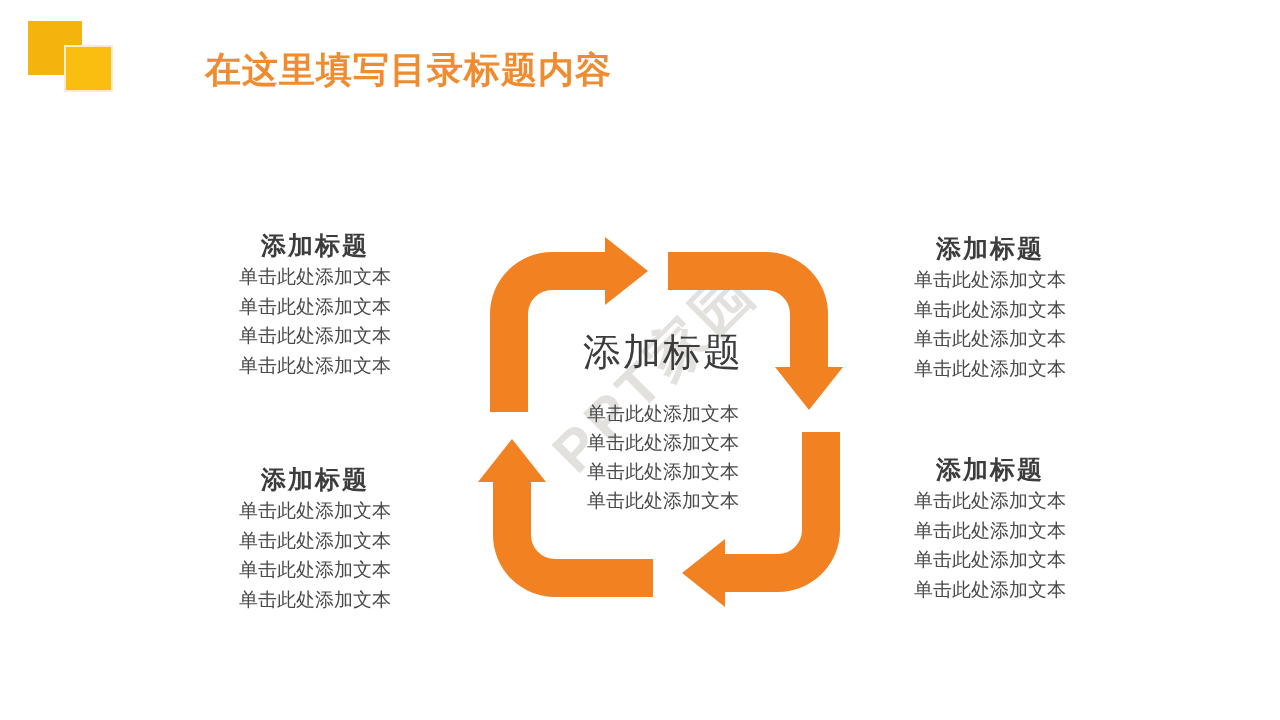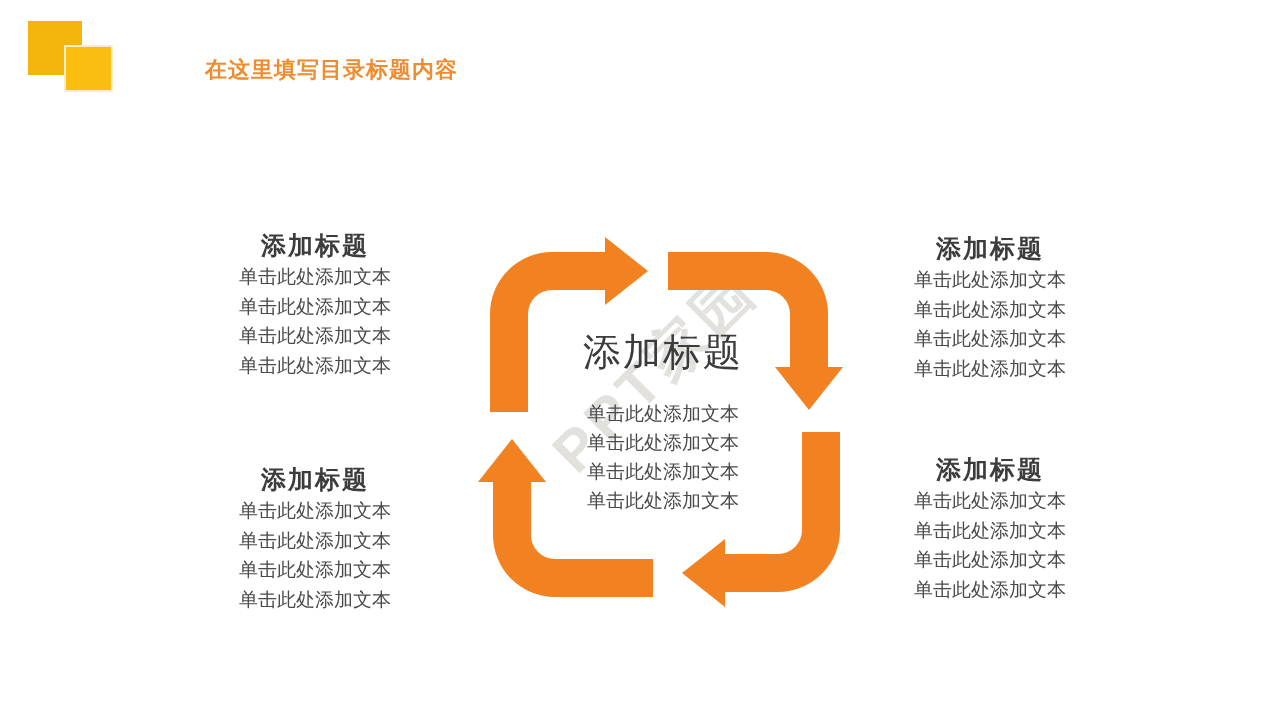--- a/index.html
+++ b/index.html
@@ -8,21 +8,21 @@
     font-family:"Liberation Sans","DejaVu Sans",sans-serif;
   }
   
   .logo{position:absolute;left:0;top:0;width:130px;height:110px;}
   .sq{position:absolute;}
   .sq1{left:28px;top:21px;width:54px;height:54px;background:var(--logo-yellow-back);}
   .sq2{left:64px;top:45px;width:45px;height:43px;background:var(--logo-yellow-front);border:2px solid #FBEDC7;}
   
   .title{
     position:absolute;left:205px;top:55px;margin:0;
-    font-size:22px;line-height:30px;font-weight:bold;letter-spacing:1px;
+    font-size:36px;line-height:30px;font-weight:bold;letter-spacing:1px;
     color:var(--title-orange);
   }
   
   .watermark{
     position:absolute;left:505px;top:332px;width:300px;text-align:center;
     transform:rotate(-45deg);
     font-size:58px;font-weight:bold;letter-spacing:6px;
     color:var(--watermark-gray);opacity:0.38;pointer-events:none;white-space:nowrap;
   }
   

